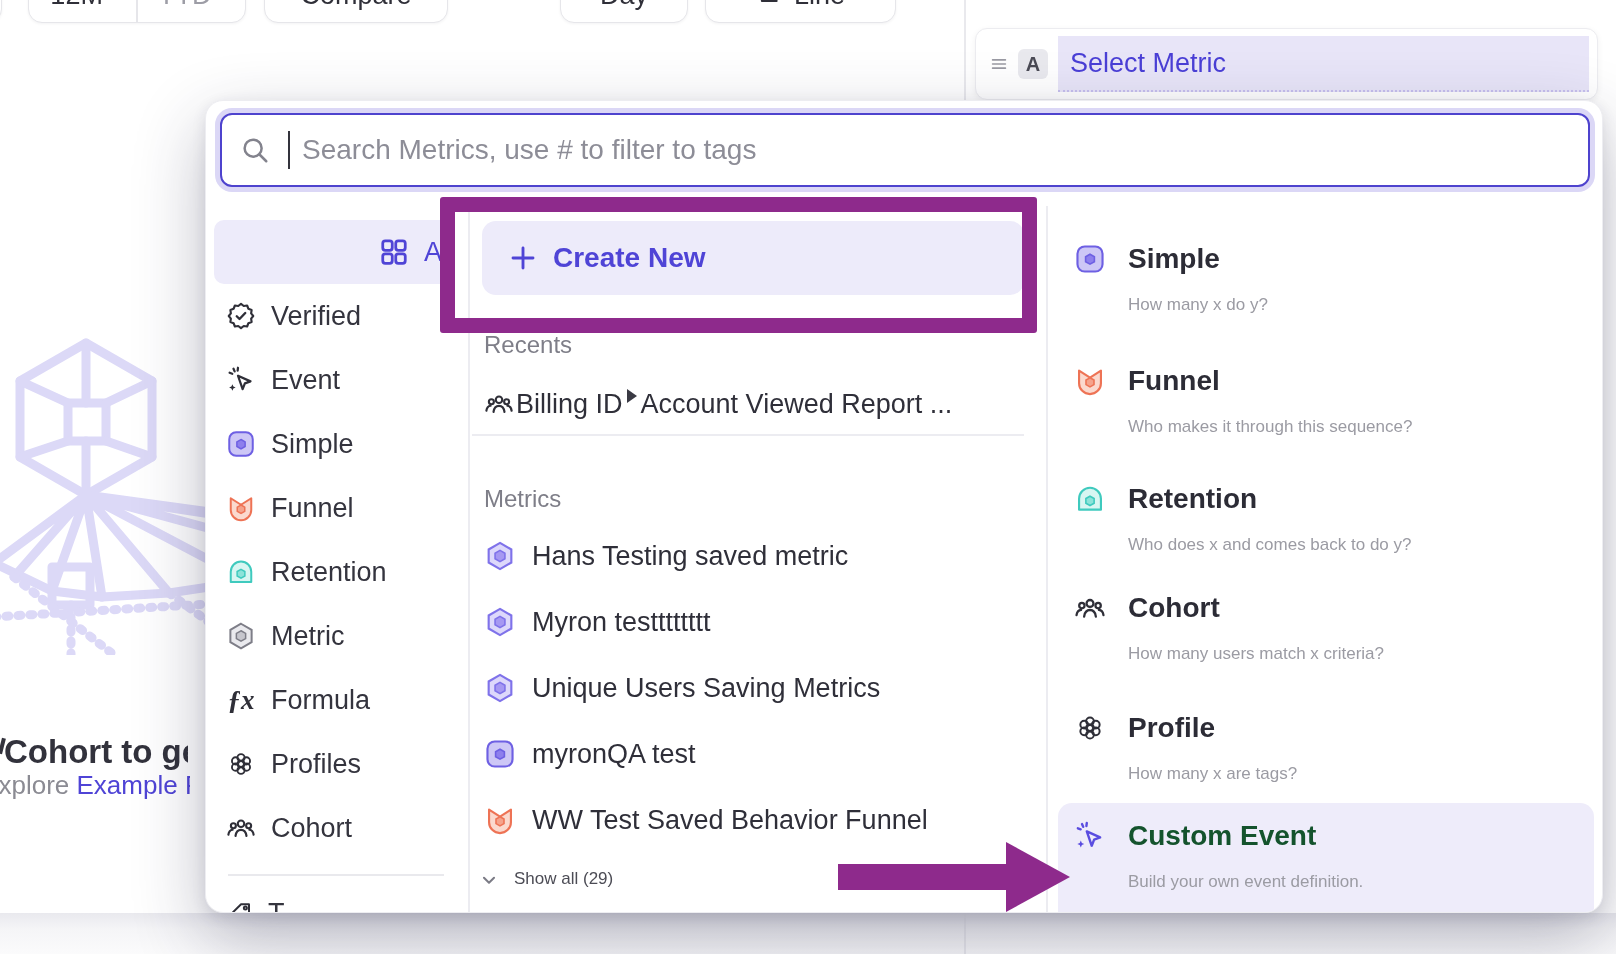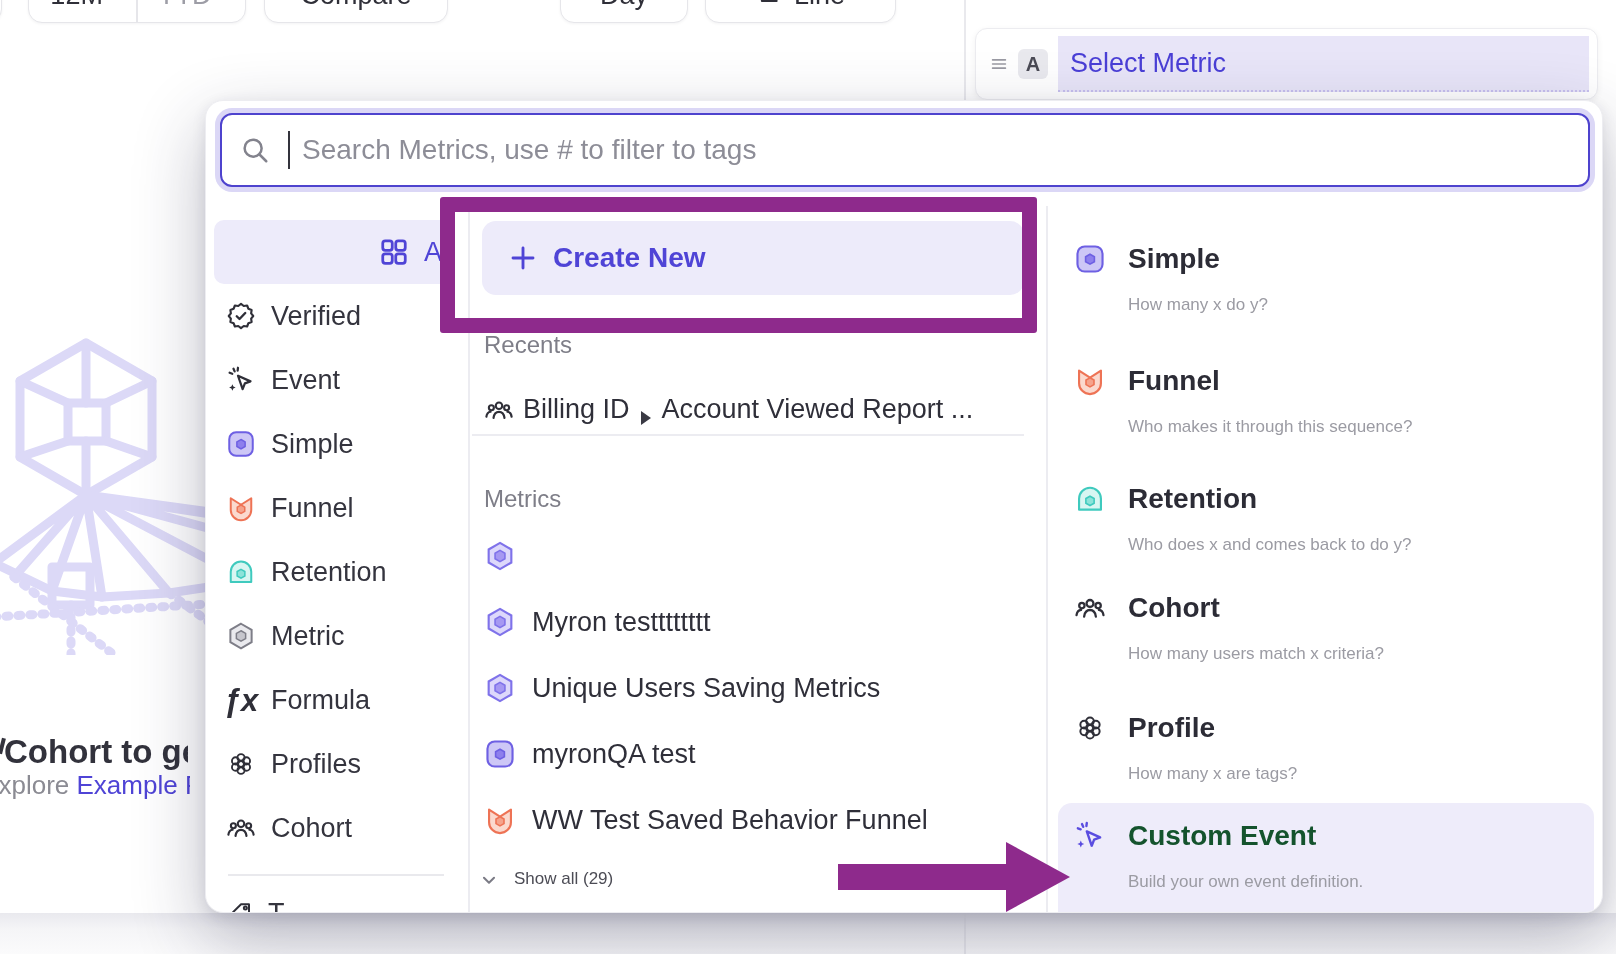--- a/index.html
+++ b/index.html
@@ -69,22 +69,22 @@
   .side-partial{position:absolute;left:20px;top:797px;display:flex;align-items:center;gap:14px;
                 font-size:27px;font-weight:500;color:#34343e;}
 
   
   .create-pill{position:absolute;left:276px;top:120px;width:542px;height:74px;background:#edebfa;
                border-radius:14px;display:flex;align-items:center;padding-left:26px;gap:15px;
                color:#4f44d6;font-size:28px;font-weight:600;cursor:pointer;}
   .sec-label{position:absolute;font-size:24px;color:#7e7e88;margin-top:9px;}
   #recents-label{left:278px;top:221px;}
   #metrics-label{left:278px;top:375px;}
-  .recent-item{position:absolute;left:278px;top:288px;height:36px;display:flex;align-items:flex-end;
-               gap:9px;font-size:27px;font-weight:500;color:#2f2f39;cursor:pointer;}
+  .recent-item{position:absolute;left:278px;top:288px;height:36px;display:flex;align-items:flex-start;
+               gap:2px;font-size:27px;font-weight:500;color:#2f2f39;cursor:pointer;}
   .caret-right{width:0;height:0;border-left:10px solid #3a3a44;border-top:7px solid transparent;
                border-bottom:7px solid transparent;margin:0 2px;}
   .mid-div{position:absolute;left:266px;top:333px;width:552px;height:1.5px;background:#ececf1;}
   .mid-list{position:absolute;left:278px;top:422px;width:540px;}
   .mid-item{height:66px;display:flex;align-items:center;gap:16px;font-size:27px;font-weight:500;
             color:#2f2f39;cursor:pointer;}
   .show-all{position:absolute;left:272px;top:768px;height:36px;display:flex;align-items:flex-start;gap:14px;
             font-size:17px;color:#4c4c55;cursor:pointer;}
 
   
@@ -94,21 +94,21 @@
   .type-head{display:flex;align-items:center;gap:22px;line-height:44px;}
   .type-title{font-size:28px;font-weight:700;color:#2c2c36;}
   .type-row.hl .type-title{color:#14532d;}
   .type-desc{margin-left:54px;margin-top:9px;font-size:17px;line-height:30px;color:#9b9ba3;}
 
   
   .ic{display:inline-flex;flex:none;align-items:center;justify-content:center;}
   .ic svg{width:100%;height:100%;display:block;}
   .i18{width:18px;height:18px;} .i22{width:22px;height:22px;} .i26{width:26px;height:26px;}
   .i28{width:28px;height:28px;} .i30{width:30px;height:30px;} .i32{width:32px;height:32px;}
-  .fx{font-family:Liberation Sans, sans-serif;font-style:italic;font-weight:600;font-size:31px;color:#2f2f38;line-height:1;}
+  .fx{font-family:Liberation Serif, serif;font-style:italic;font-weight:600;font-size:27px;color:#2f2f38;line-height:1;}
 
   
   .anno{position:absolute;z-index:60;pointer-events:none;}
   .anno-box{left:440px;top:197px;width:597px;height:136px;border:15px solid #8e2a8c;border-radius:3px;}
   .arrow-shaft{left:838px;top:864px;width:170px;height:26px;background:#8e2a8c;}
   .arrow-head{left:1006px;top:842px;width:0;height:0;border-top:35px solid transparent;
               border-bottom:35px solid transparent;border-left:64px solid #8e2a8c;}
 </style>
 </head>
 <body>
@@ -340,20 +340,21 @@
     <div class="mid-div"></div>
     <div class="sec-label" id="metrics-label">Metrics</div>
     <div class="mid-list" id="mid-list">
         <div class="mid-item">
           <span class="ic i32">
             <svg viewBox="0 0 24 24">
               <path d="M12 2.2L20.5 7.1V16.9L12 21.8L3.5 16.9V7.1Z" fill="#ddd8fb" stroke="#7f72ea" stroke-width="1.6"></path>
               <path d="M12 7.8L15.7 9.9V14.1L12 16.2L8.3 14.1V9.9Z" fill="#a698f2" stroke="#7f72ea" stroke-width="1.2"></path>
             </svg>
           </span>
+          <span>Hans Testing saved metric</span>
         </div>
         <div class="mid-item">
           <span class="ic i32">
             <svg viewBox="0 0 24 24">
               <path d="M12 2.2L20.5 7.1V16.9L12 21.8L3.5 16.9V7.1Z" fill="#ddd8fb" stroke="#7f72ea" stroke-width="1.6"></path>
               <path d="M12 7.8L15.7 9.9V14.1L12 16.2L8.3 14.1V9.9Z" fill="#a698f2" stroke="#7f72ea" stroke-width="1.2"></path>
             </svg>
           </span>
           <span>Myron testttttttt</span>
         </div>

